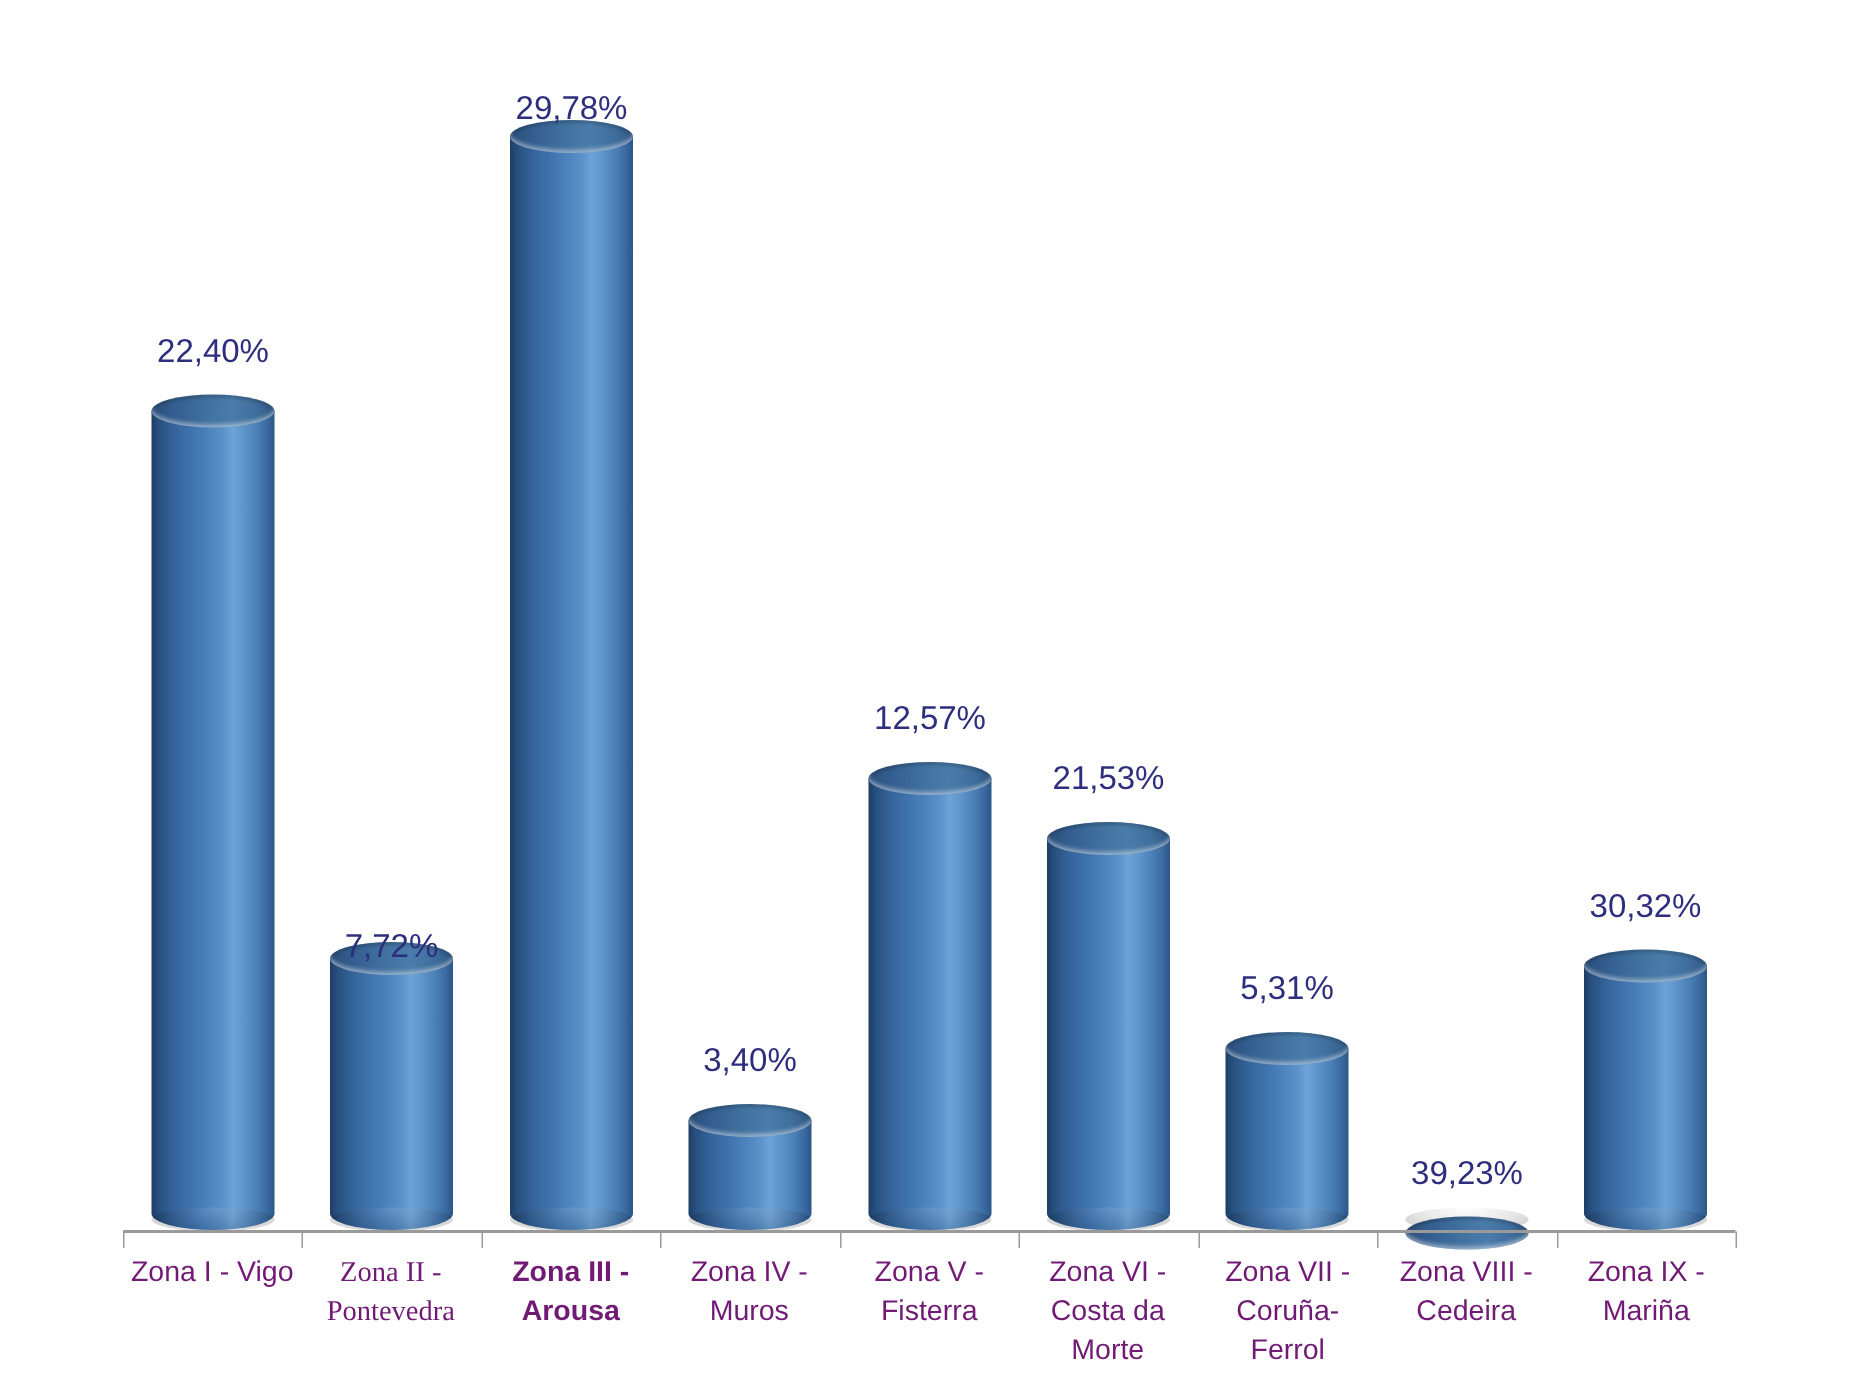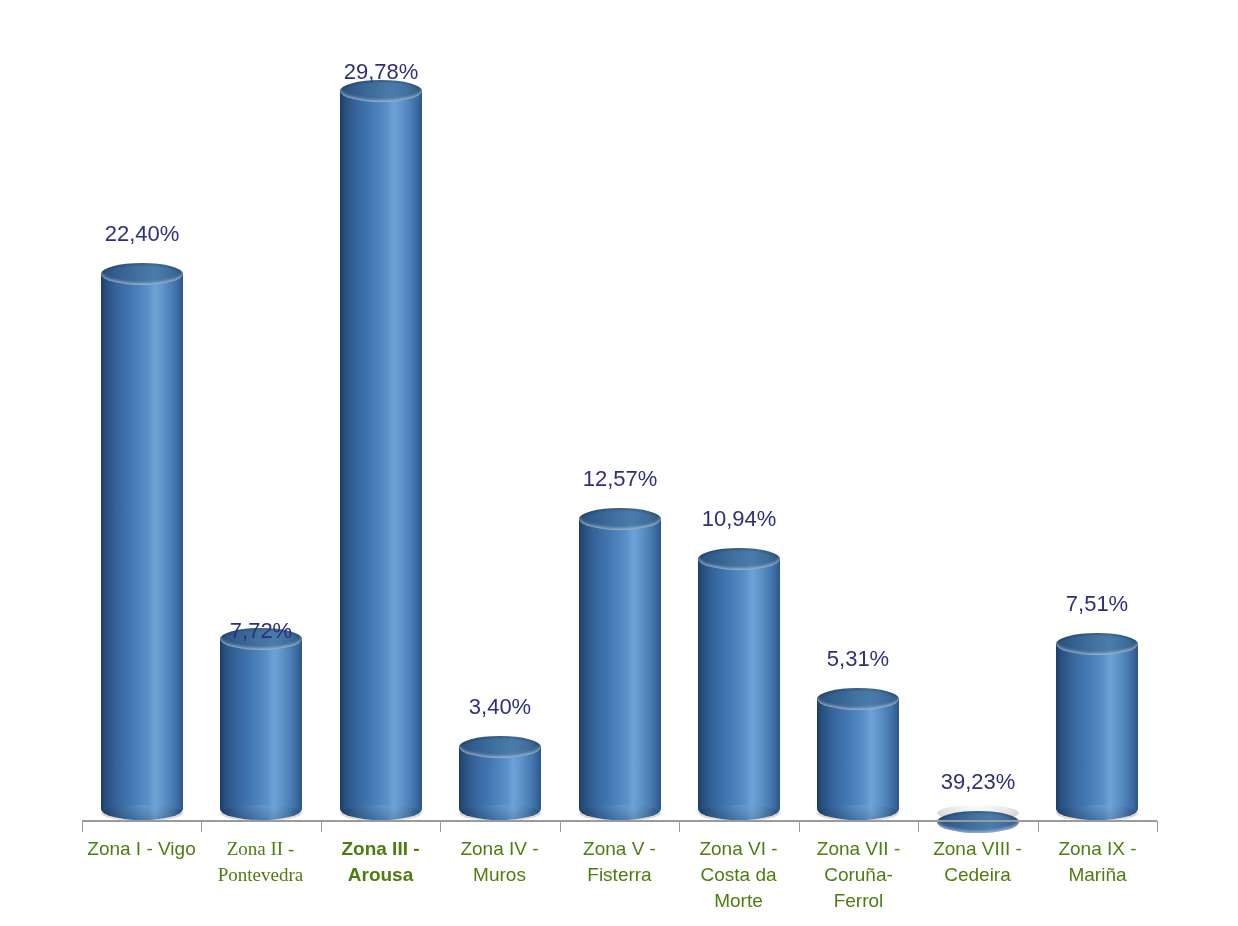--- a/index.html
+++ b/index.html
@@ -119,21 +119,21 @@
     font-size: 22px;
     font-family: "Liberation Sans", sans-serif;
     white-space: nowrap;
   }
 
   
   .cat-label {
     position: absolute;
     top: 836px;
     text-align: center;
-    color: #4d7c0f;
+    color: #701a75;
     font-size: 19px;
     line-height: 26px;
     font-family: "Liberation Sans", sans-serif;
   }
 </style>
 </head>
 <body>
 
 <div id="chart-root">
   <div class="plot-area">
@@ -178,21 +178,21 @@
           </div>
         </div>
         <div class="value-label" style="left: 530px; width: 180px; top: 466px;">12,57%</div>
         <div class="bar-group" style="left: 698px; width: 82px; top: 548px; height: 272px;">
           <div class="cylinder" style="height: 272px;">
             <div class="cyl-body"></div>
             <div class="cyl-bottom"></div>
             <div class="cyl-top"></div>
           </div>
         </div>
-        <div class="value-label" style="left: 649px; width: 180px; top: 506px;">10,94%</div>
+        <div class="value-label" style="left: 649px; width: 180px; top: 506px;">21,53%</div>
         <div class="bar-group" style="left: 817px; width: 82px; top: 688px; height: 132px;">
           <div class="cylinder" style="height: 132px;">
             <div class="cyl-body"></div>
             <div class="cyl-bottom"></div>
             <div class="cyl-top"></div>
           </div>
         </div>
         <div class="value-label" style="left: 768px; width: 180px; top: 646px;">5,31%</div>
         <div class="bar-group" style="left: 937px; width: 82px; top: 811px; height: 9px;">
           <div class="cylinder" style="height: 9px;">
@@ -202,21 +202,21 @@
           </div>
         </div>
         <div class="value-label" style="left: 888px; width: 180px; top: 769px;">39,23%</div>
         <div class="bar-group" style="left: 1056px; width: 82px; top: 633px; height: 187px;">
           <div class="cylinder" style="height: 187px;">
             <div class="cyl-body"></div>
             <div class="cyl-bottom"></div>
             <div class="cyl-top"></div>
           </div>
         </div>
-        <div class="value-label" style="left: 1007px; width: 180px; top: 591px;">7,51%</div>
+        <div class="value-label" style="left: 1007px; width: 180px; top: 591px;">30,32%</div>
       </div>
     <div class="axis-line"></div>
     <div id="ticks-layer">
         <div class="axis-tick" style="left: 82px;"></div>
         <div class="axis-tick" style="left: 201px;"></div>
         <div class="axis-tick" style="left: 321px;"></div>
         <div class="axis-tick" style="left: 440px;"></div>
         <div class="axis-tick" style="left: 560px;"></div>
         <div class="axis-tick" style="left: 679px;"></div>
         <div class="axis-tick" style="left: 799px;"></div>

